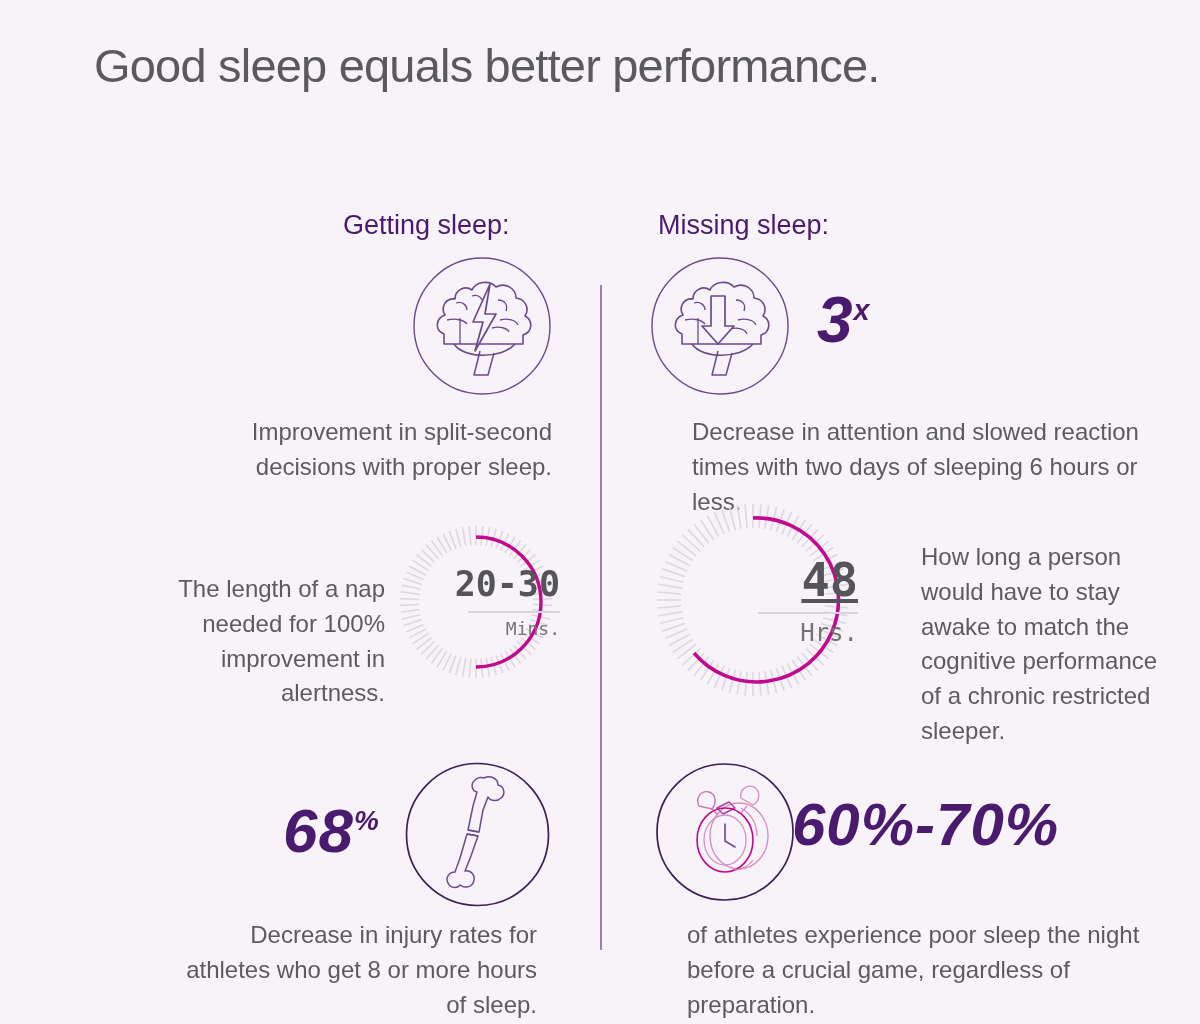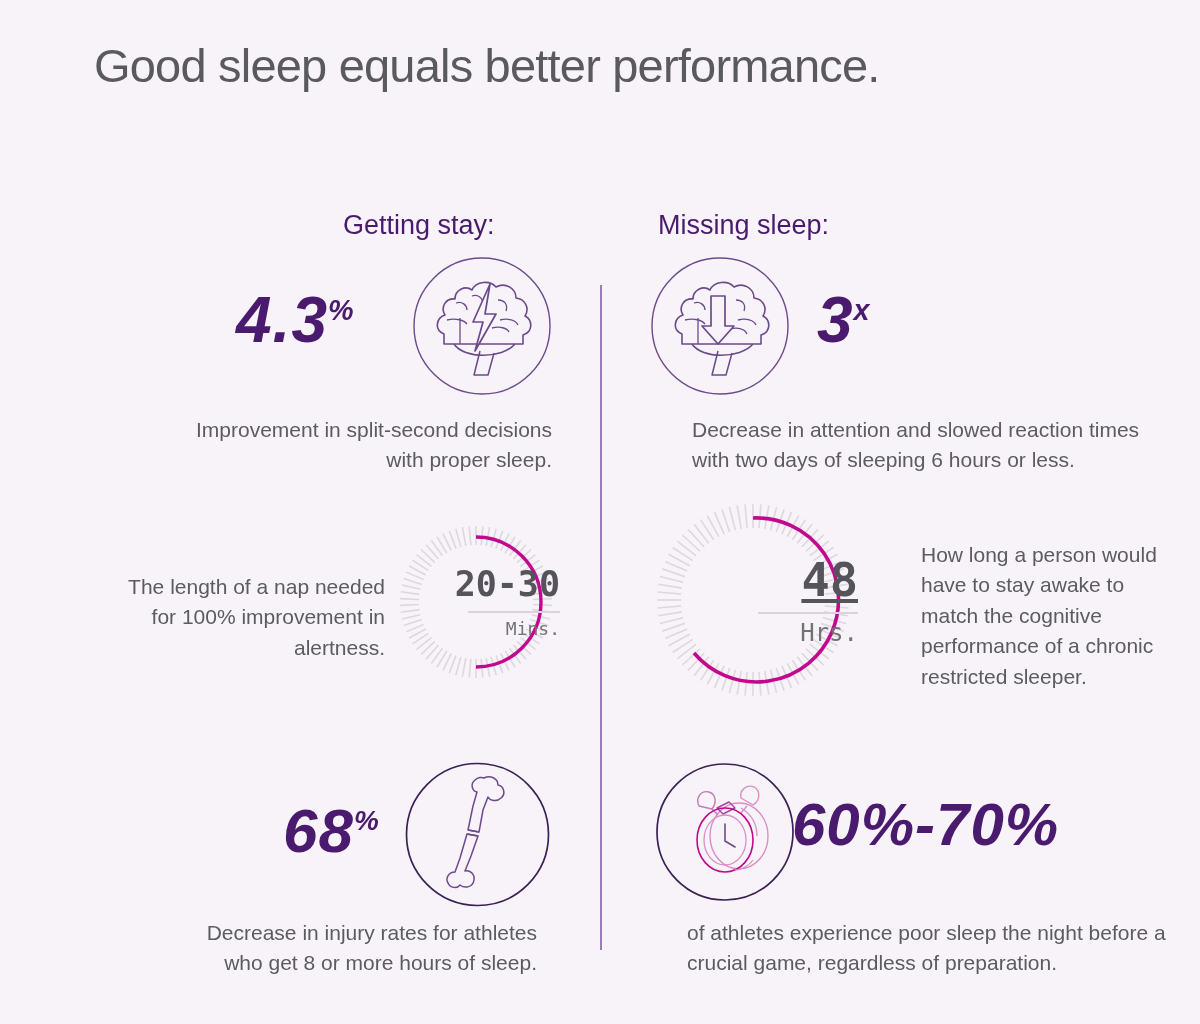--- a/index.html
+++ b/index.html
@@ -26,21 +26,21 @@
   }
   #head-left{left:343px;top:210px;}
   #head-right{left:658px;top:210px;}
 
   
   .divider{
     position:absolute;left:600px;top:285px;width:2px;height:665px;
     background:#9B7BB8;
   }
   .caption{
-    position:absolute;font-size:21px;color:#5B5B60;line-height:1.45;
+    position:absolute;font-size:24px;color:#5B5B60;line-height:1.45;
   }
   .cap-right{text-align:right;}
   .cap-left{text-align:left;margin-left:35px;}
 
   
   .stat{
     position:absolute;color:#4A1A6E;font-weight:bold;font-style:italic;
     letter-spacing:1px;white-space:nowrap;line-height:1;
   }
   .stat .sup{font-size:0.45em;vertical-align:super;font-weight:bold;}
@@ -66,28 +66,25 @@
     line-height:1;
   }
 </style>
 </head>
 <body>
 
 <div class="page">
 
   <div class="title">Good sleep equals better performance.</div>
 
-  <div class="col-head" id="head-left">Getting stay:</div>
+  <div class="col-head" id="head-left">Getting sleep:</div>
   <div class="col-head" id="head-right">Missing sleep:</div>
 
   <div class="divider"></div>
 
-  <div class="stat" style="left:236px;top:288px;font-size:64px;">
-    <span>4.3</span><span class="sup">%</span>
-  </div>
 
   <div class="icon-circle" style="left:412px;top:256px;">
     <svg width="140" height="140" viewBox="0 0 140 140">
       <circle cx="70" cy="70" r="68" fill="none" stroke="#6B4A8C" stroke-width="1.4"></circle>
 
       <path d="M32 78 C22 74 24 62 33 59 C28 51 34 42 43 43 C43 34 53 29 60 34
                C64 25 78 24 84 31 C93 26 104 32 104 42 C113 43 118 52 113 60
                C121 64 121 76 111 79 L111 88 L32 88 Z" fill="none" stroke="#6B4A8C" stroke-width="1.6" stroke-linejoin="round"></path>
 
       <path d="M44 47 C50 45 55 49 55 54" fill="none" stroke="#6B4A8C" stroke-width="1.3"></path>

